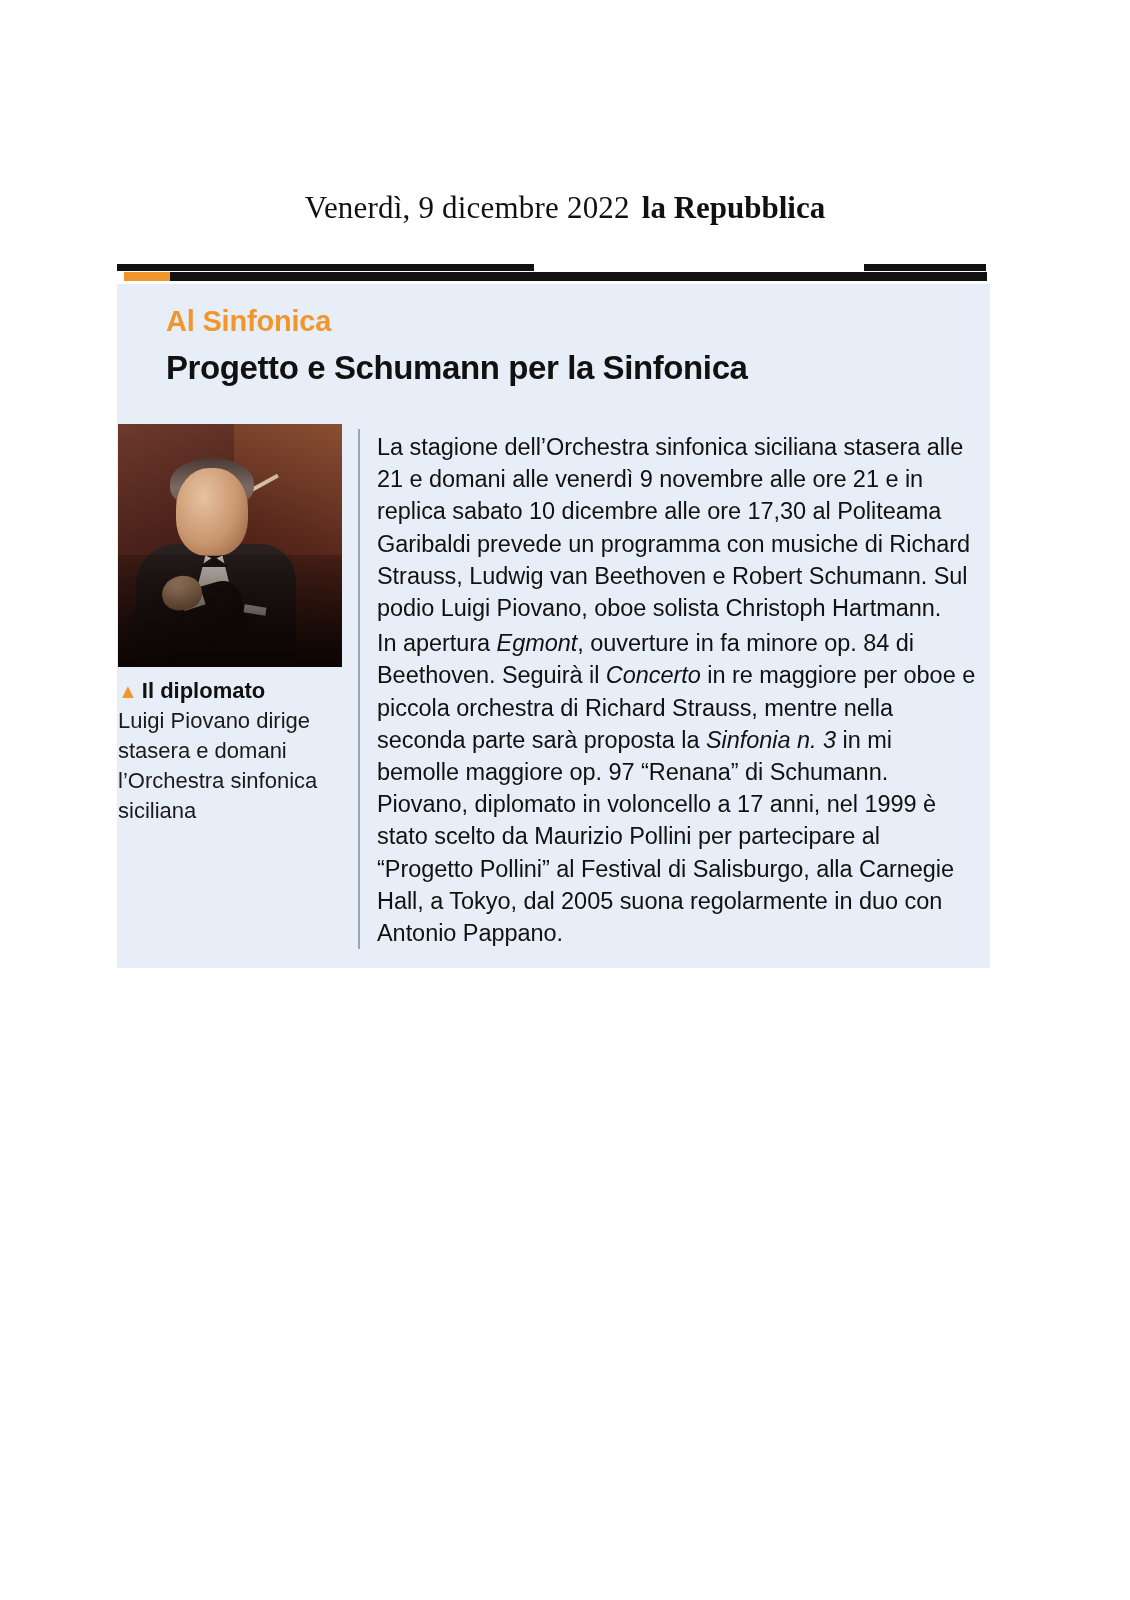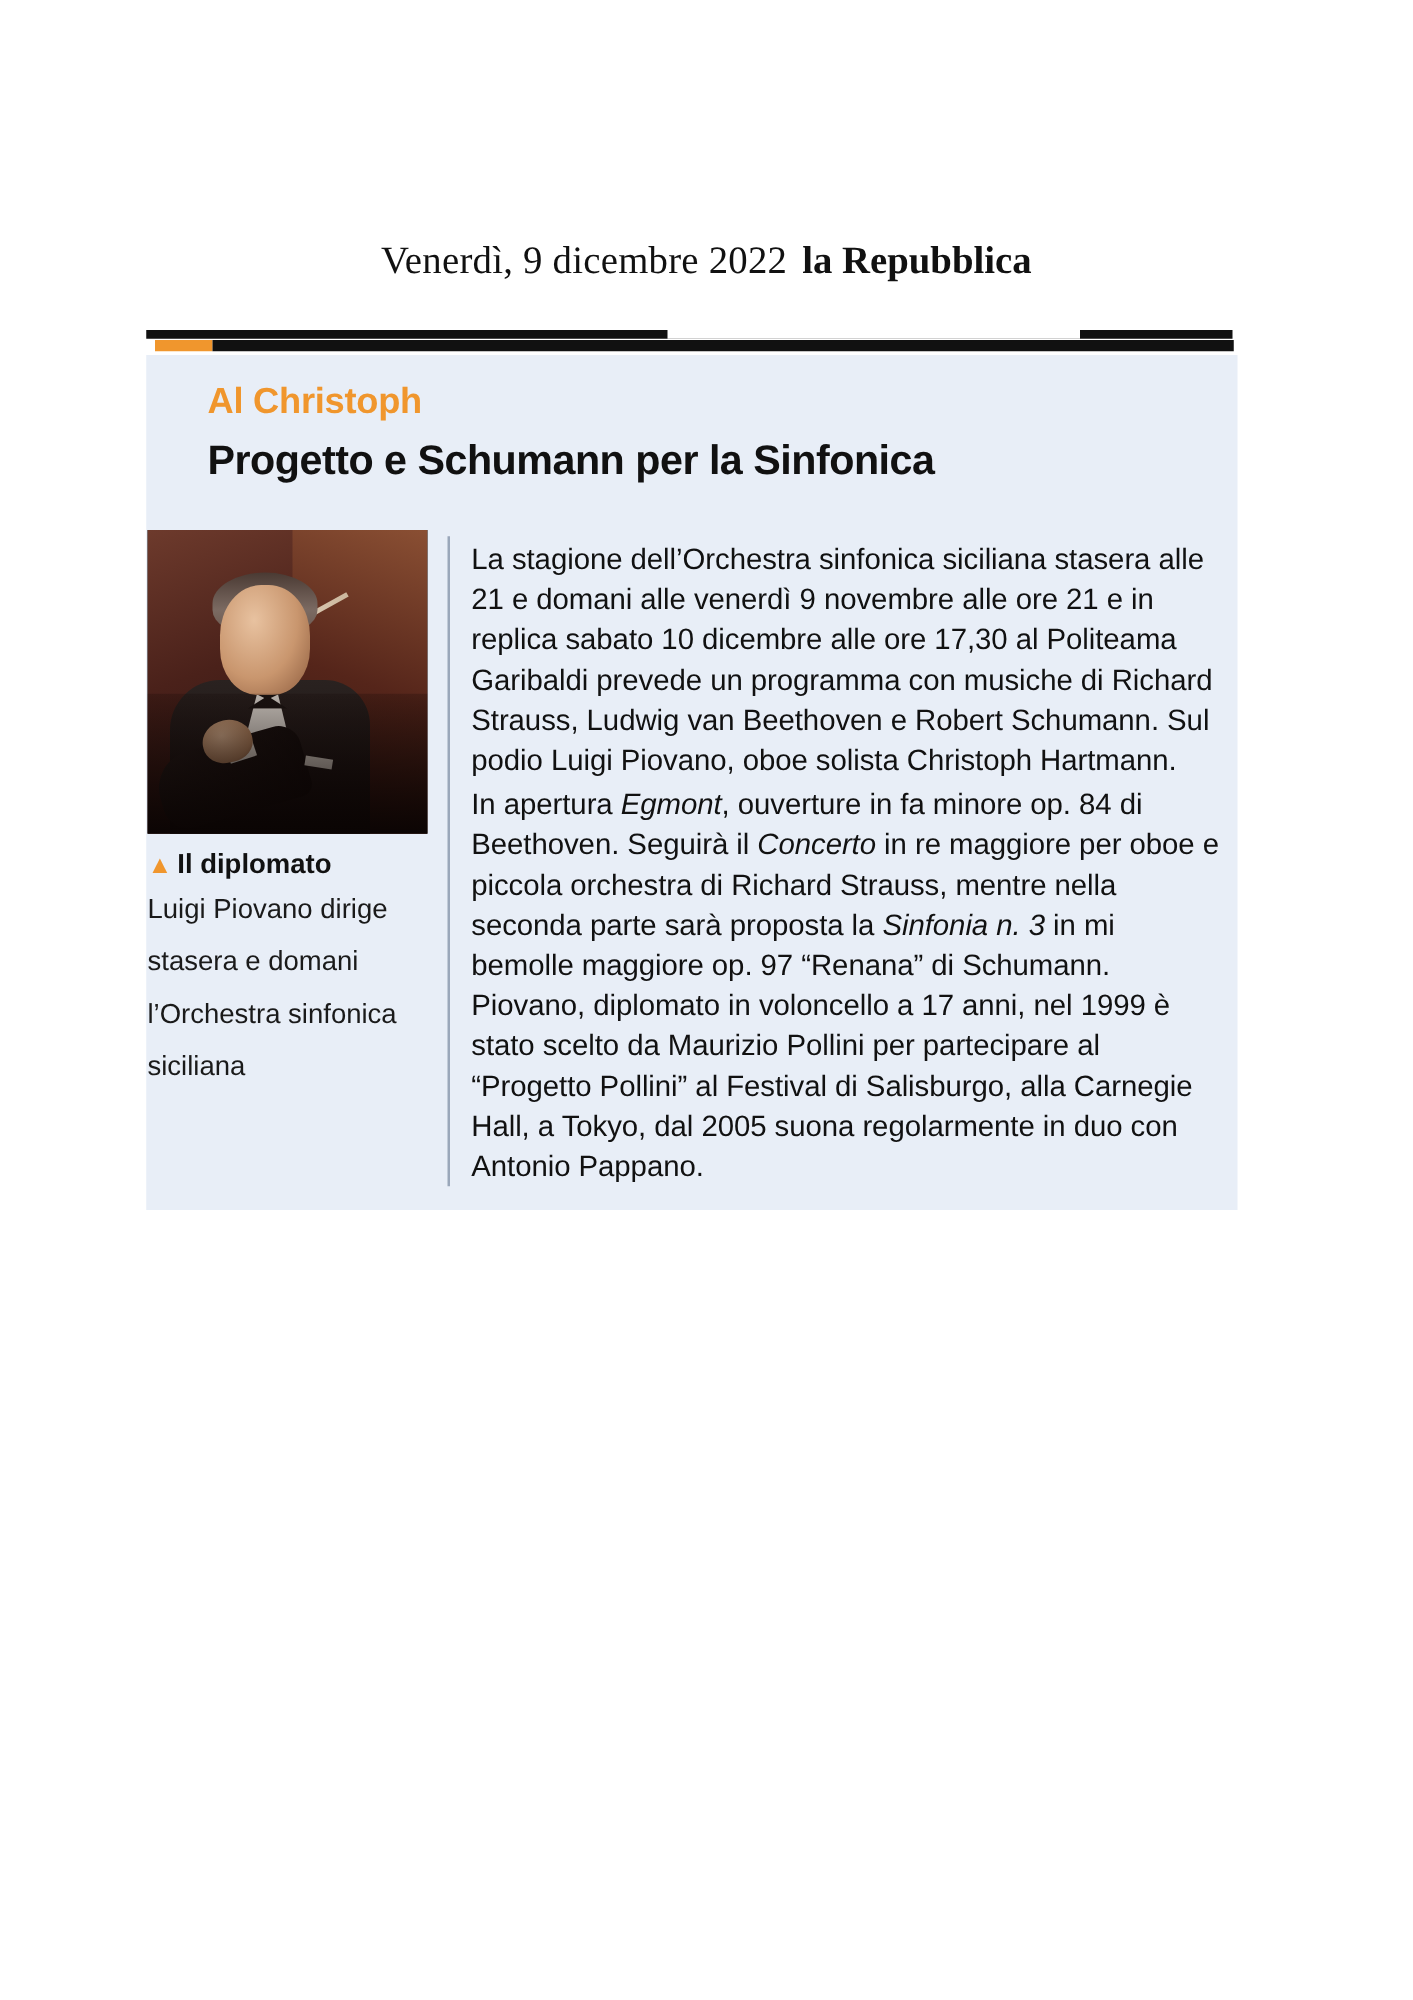--- a/index.html
+++ b/index.html
@@ -212,21 +212,21 @@
     color: #f0962d;
     font-size: 20px;
     margin-right: 4px;
   }
   .caption-body {
     position: absolute;
     left: 118px;
     top: 706px;
     width: 230px;
     font-size: 22px;
-    line-height: 42px;
+    line-height: 30px;
     color: #1a1a1a;
   }
 
   
   .divider {
     position: absolute;
     left: 358px;
     top: 429px;
     width: 2px;
     height: 520px;
@@ -255,21 +255,21 @@
   <span class="date">Venerdì, 9 dicembre 2022</span><span class="paper">la Repubblica</span>
 </div>
 
 <div class="rule-top"></div>
 <div class="rule-gap"></div>
 <div class="rule-orange"></div>
 <div class="rule-black2"></div>
 
 <div class="panel"></div>
 
-<div class="kicker">Al Christoph</div>
+<div class="kicker">Al Sinfonica</div>
 <div class="headline">Progetto e Schumann per la Sinfonica</div>
 
 <div class="photo">
   <div class="bg-left"></div>
   <div class="bg-right"></div>
   <div class="baton"></div>
   <div class="torso"></div>
   <div class="shirt"></div>
   <div class="bowtie"></div>
   <div class="hair"></div>

